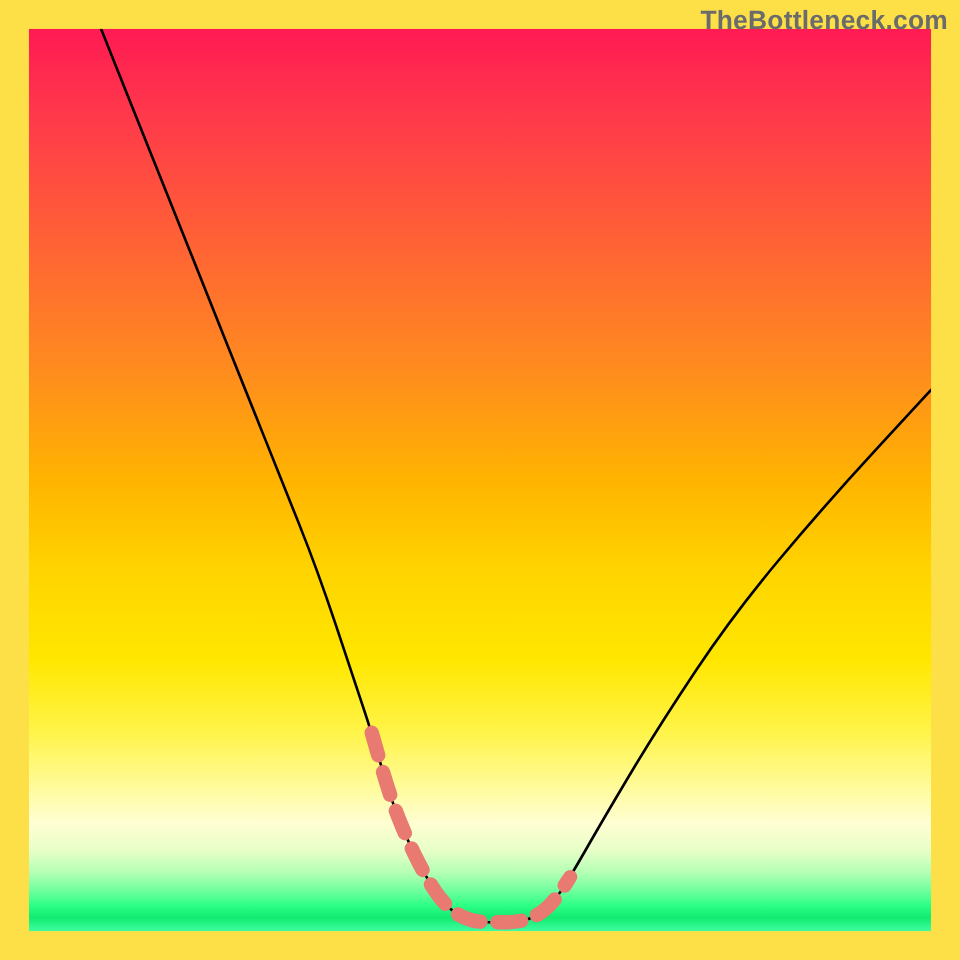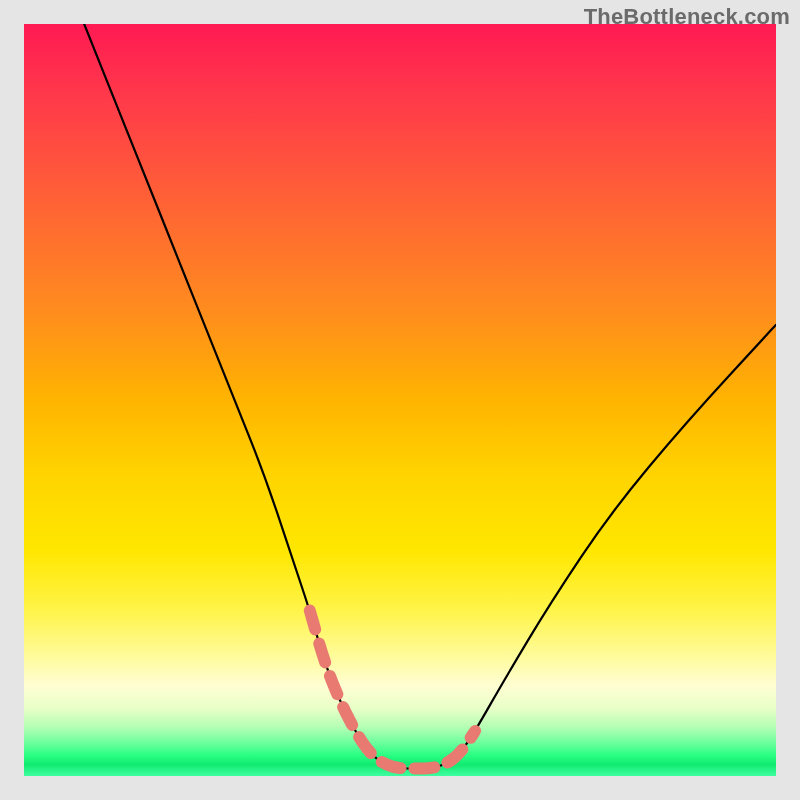--- a/index.html
+++ b/index.html
@@ -8,21 +8,21 @@
     width: 800px;
     height: 800px;
     overflow: hidden;
     background: #000;
     font-family: Arial, Helvetica, sans-serif;
   }
   .frame {
     position: relative;
     width: 800px;
     height: 800px;
-    background: #e5e5e5;
+    background: #fde047;
   }
   .plot {
     position: absolute;
     left: 24px;
     top: 24px;
     width: 752px;
     height: 752px;
     overflow: hidden;
   }
   .gradient {

